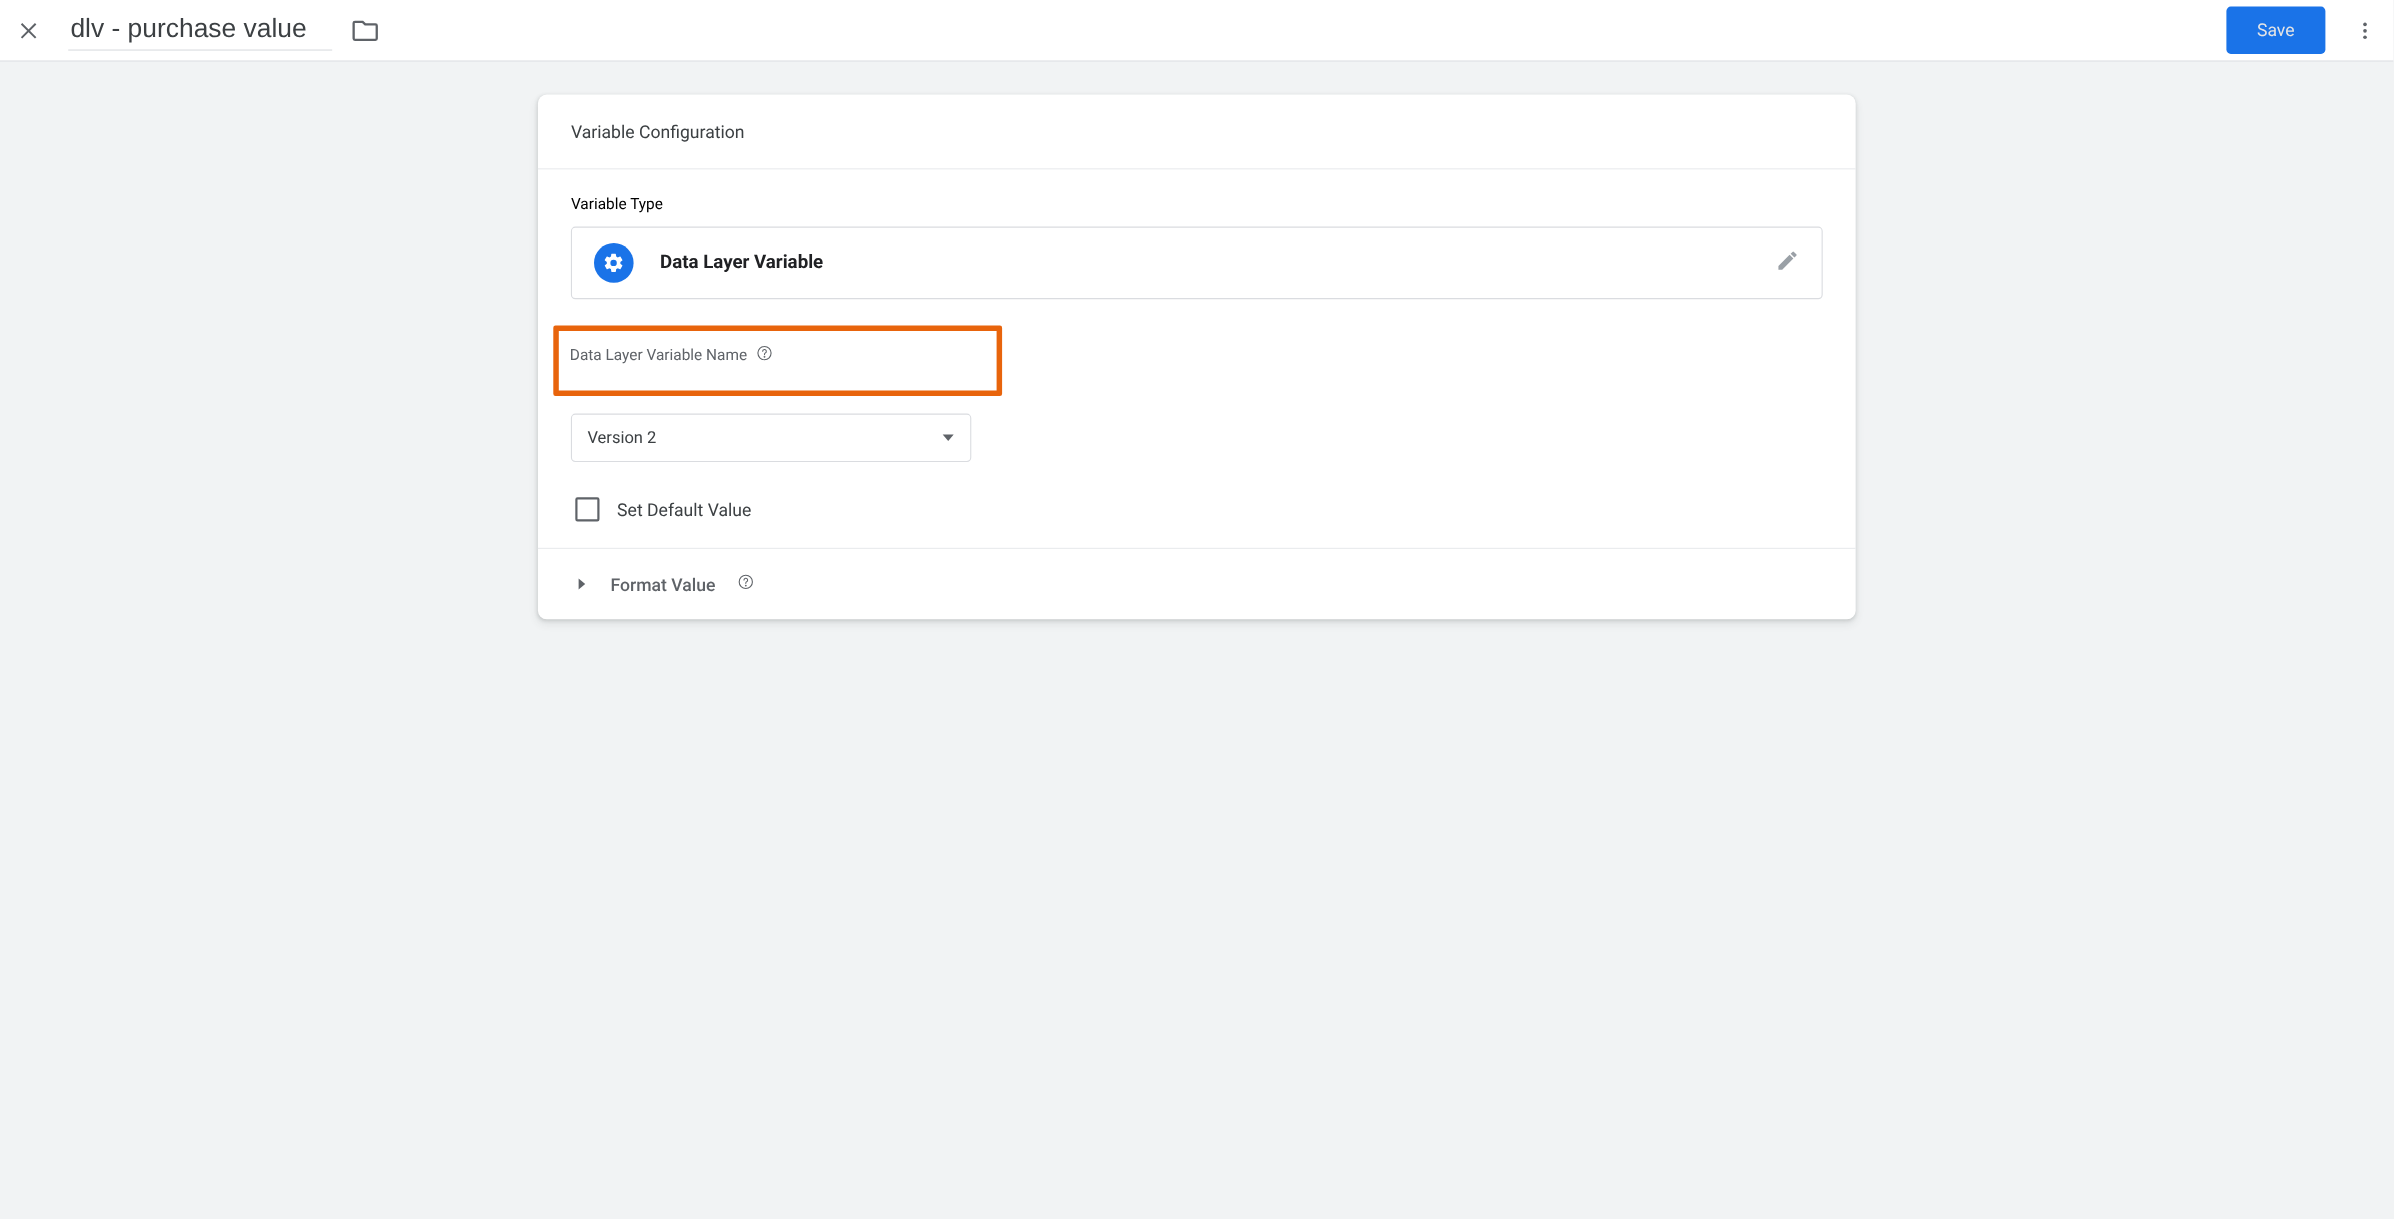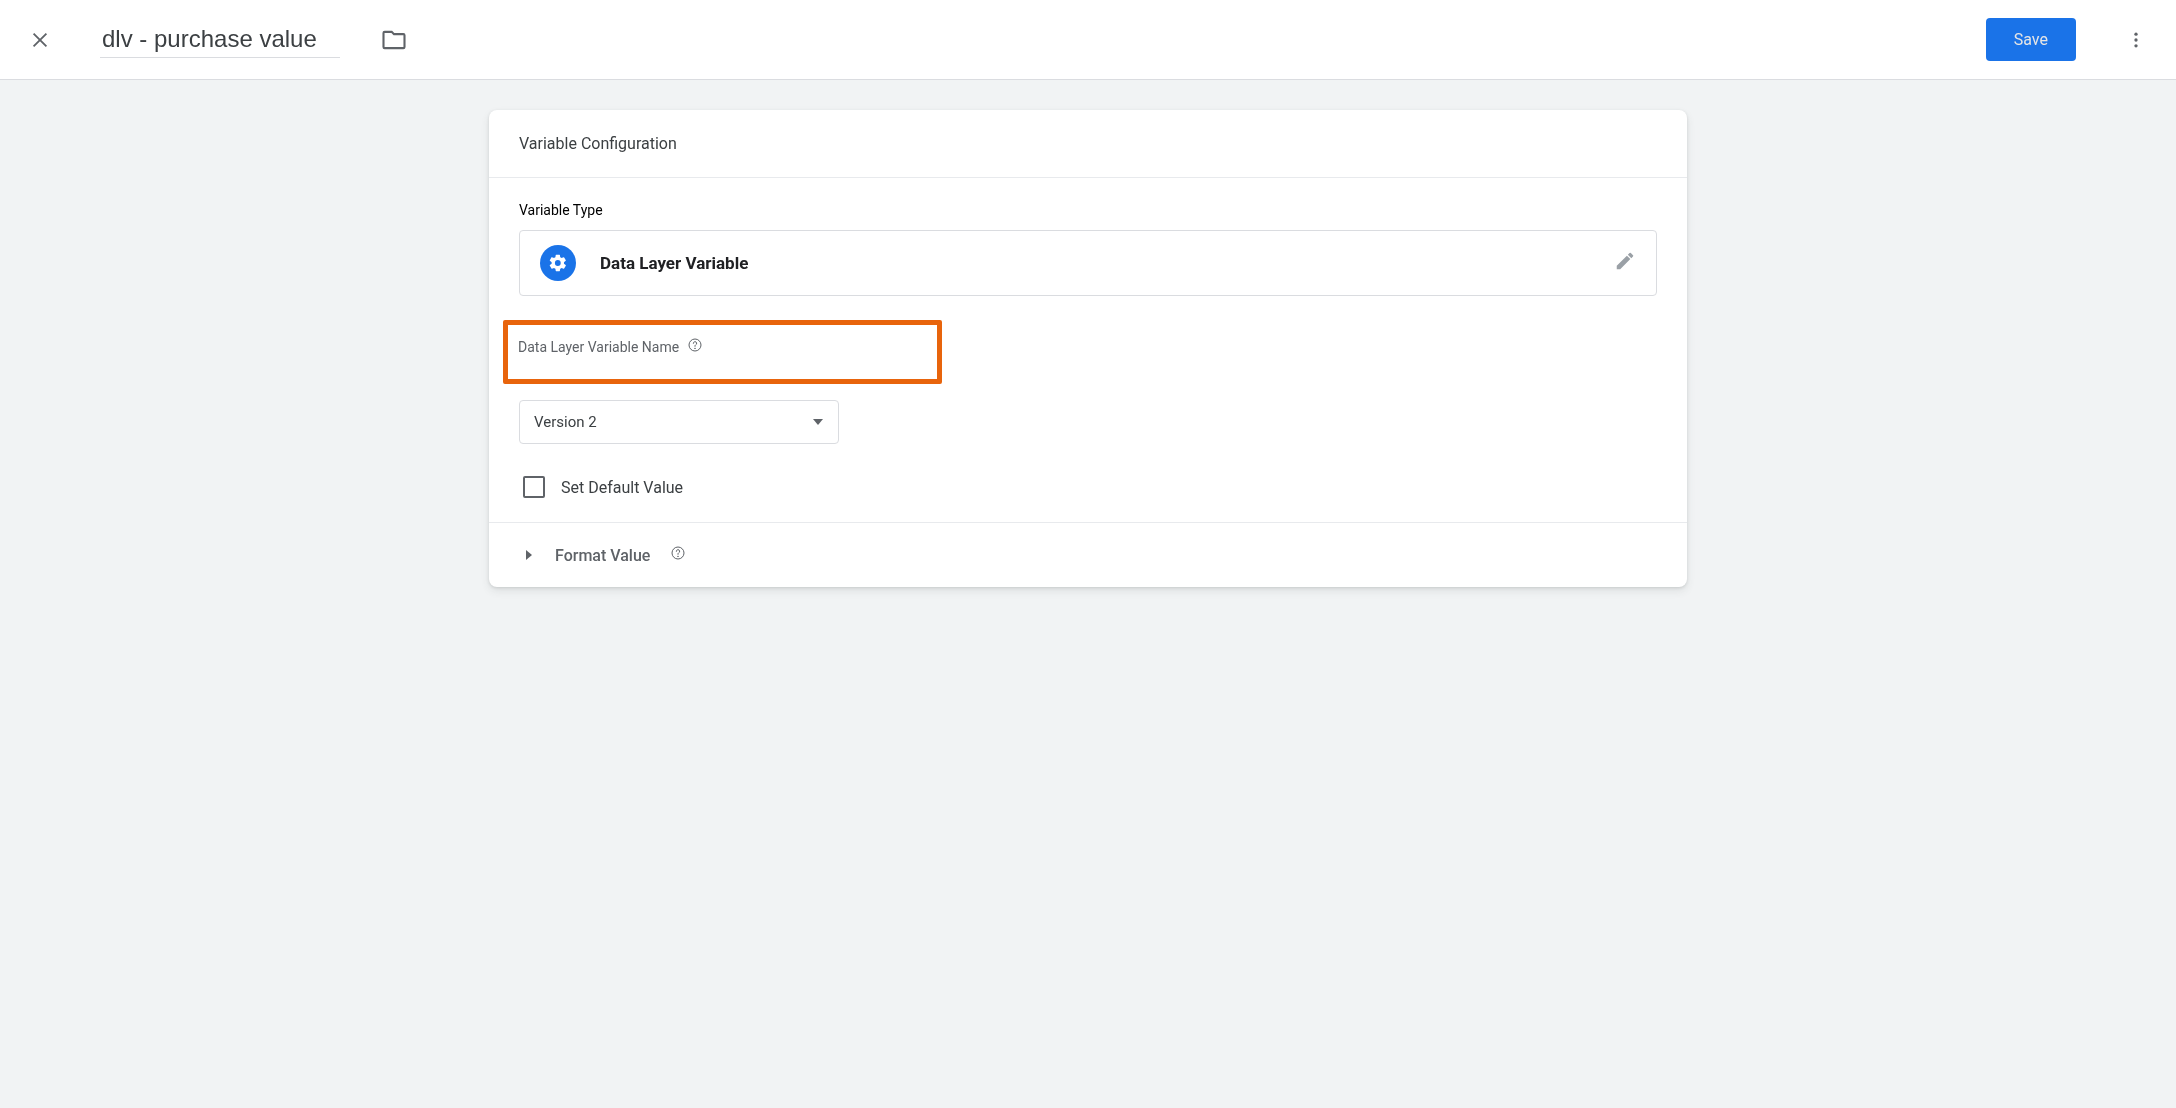--- a/index.html
+++ b/index.html
@@ -9,24 +9,23 @@
     }
     body {
       font-family: 'Google Sans', Roboto, Arial, sans-serif;
       background: #f1f3f4;
       color: #202124;
     }
     .header {
       display: flex;
       align-items: center;
       background: #fff;
-      padding: 12px 20px;
+      padding: 12px 6px;
       border-bottom: 1px solid #dadce0;
-      height: 80px;
-      gap: 24px;
+      height: 56px;
     }
     .close-btn {
       display: flex;
       align-items: center;
       justify-content: center;
       width: 40px;
       height: 40px;
       cursor: pointer;
       margin-right: 16px;
     }
@@ -146,21 +145,21 @@
     .edit-icon svg {
       width: 22px;
       height: 22px;
       fill: #9aa0a6;
     }
     .highlight-box {
       border: 5px solid #e8640c;
       padding: 12px 12px 12px 10px;
       margin-left: -16px;
       margin-bottom: 16px;
-      width: 439px;
+      width: 408px;
       border-radius: 2px;
     }
     .label-row {
       display: flex;
       align-items: center;
       gap: 8px;
       margin-bottom: 10px;
     }
     .field-label {
       font-size: 14px;
@@ -202,21 +201,21 @@
       height: 20px;
       fill: #9aa0a6;
     }
     .version-section {
       margin-bottom: 24px;
     }
     .select-box {
       border: 1px solid #dadce0;
       border-radius: 4px;
       padding: 12px 14px;
-      width: 320px;
+      width: 364px;
       display: flex;
       align-items: center;
       justify-content: space-between;
       cursor: pointer;
       font-size: 15px;
       color: #3c4043;
     }
     .select-box svg {
       width: 12px;
       height: 12px;

